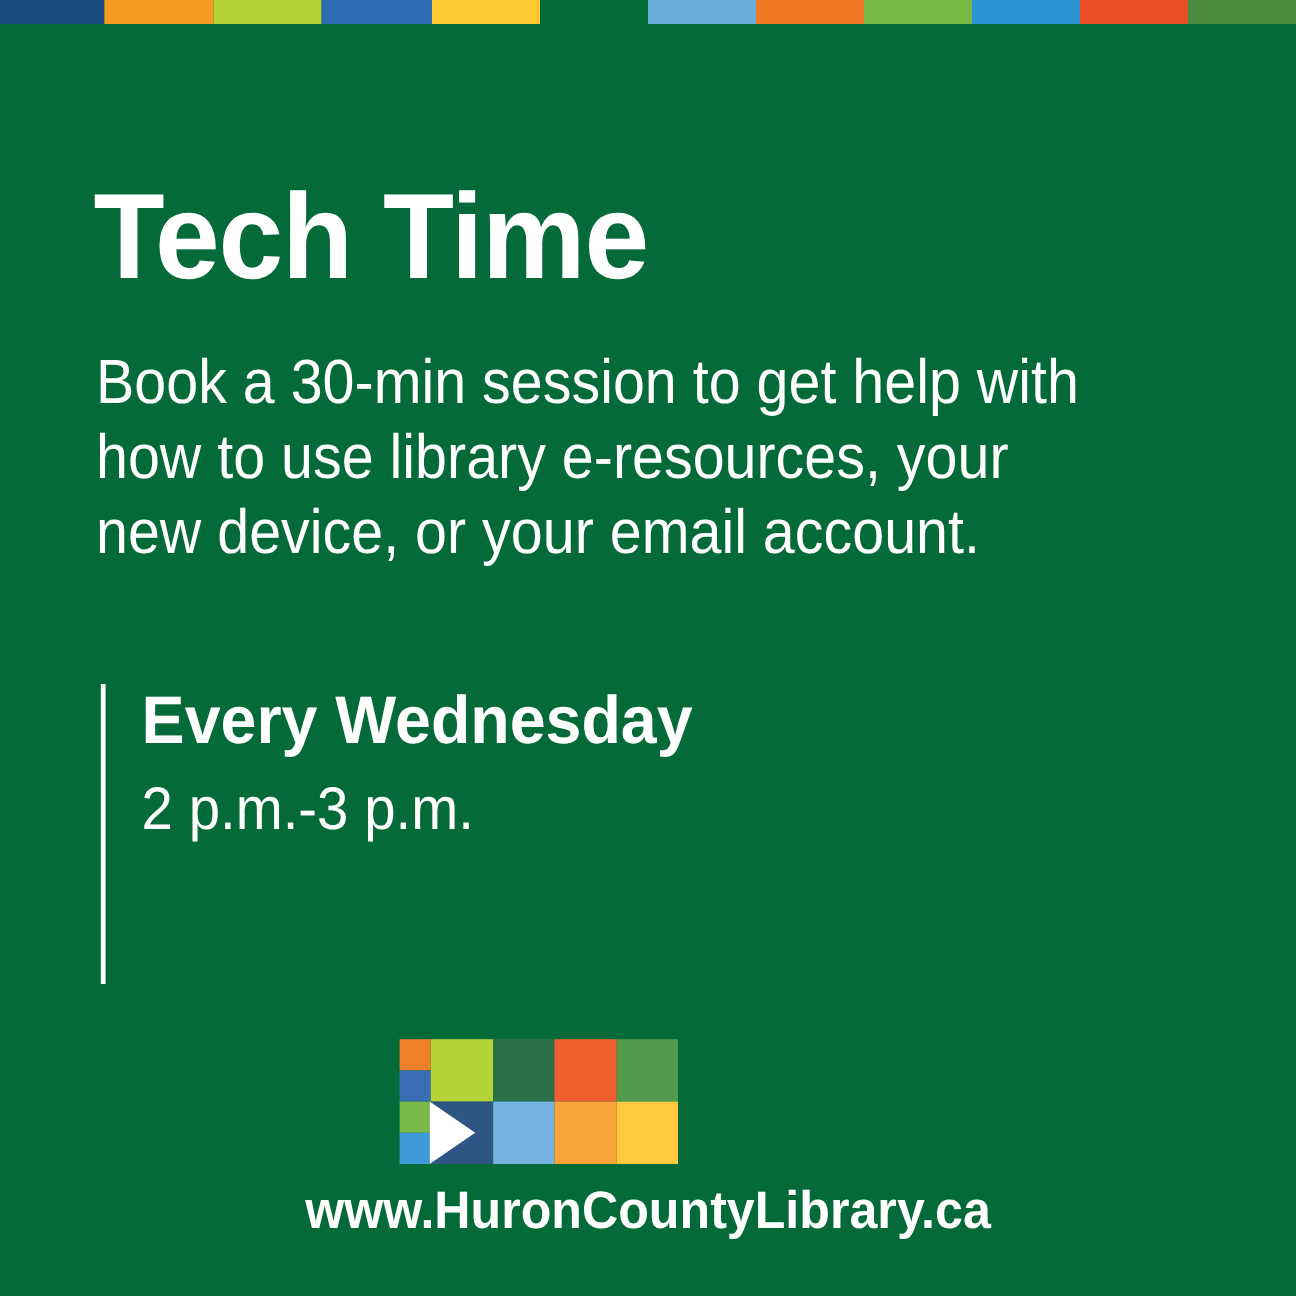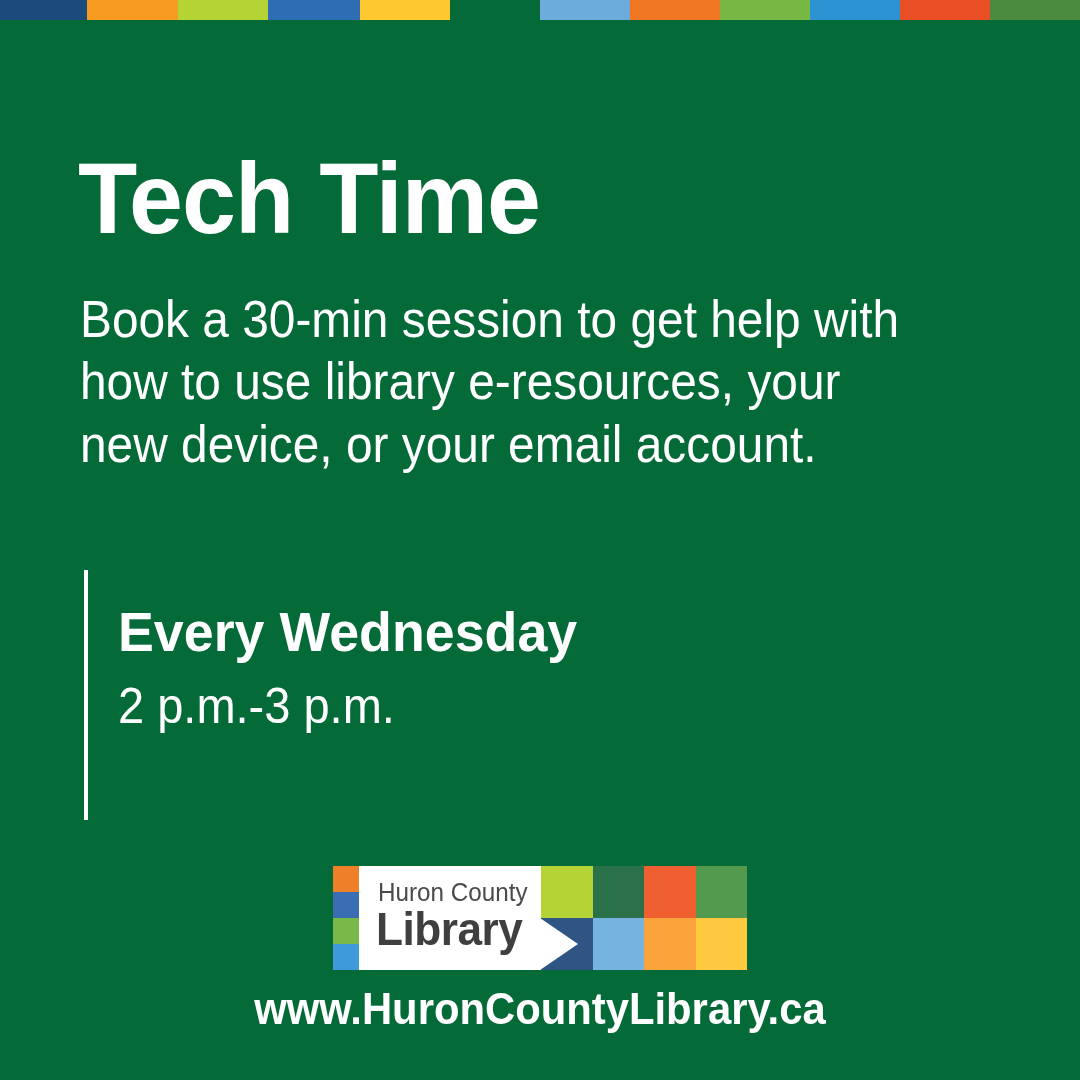--- a/index.html
+++ b/index.html
@@ -59,21 +59,20 @@
   #schedule-rule {
     position:absolute;
     left:0; top:0;
     width:4px; height:250px;
     background:#ffffff;
   }
   #schedule-text {
     position:absolute;
     left:34px; top:-4px;
     width:640px;
-    margin-top:32px;
   }
   #day {
     font-size:56px;
     font-weight:bold;
     color:#ffffff;
     line-height:1.22;
     white-space:nowrap;
     transform:scaleX(0.96);
     transform-origin:left top;
   }
@@ -191,24 +190,20 @@
     </div>
   </div>
 
   <div id="logo">
     <div id="logo-strip">
         <div class="sq" style="background: rgb(240, 127, 42);"></div>
         <div class="sq" style="background: rgb(58, 110, 180);"></div>
         <div class="sq" style="background: rgb(121, 185, 73);"></div>
         <div class="sq" style="background: rgb(62, 154, 217);"></div>
       </div>
-    <div id="logo-wordmark">
-      <div id="logo-line1">Huron County</div>
-      <div id="logo-line2">Library</div>
-    </div>
     <div id="logo-grid">
       <div style="background: rgb(181, 211, 53);"></div>
         <div style="background: rgb(42, 113, 73);"></div>
         <div style="background: rgb(239, 95, 48);"></div>
         <div style="background: rgb(83, 154, 79);"></div>
         <div style="background: rgb(47, 85, 133);"></div>
         <div style="background: rgb(119, 179, 224);"></div>
         <div style="background: rgb(251, 163, 59);"></div>
         <div style="background: rgb(254, 201, 62);"></div>
         <svg id="logo-arrow" viewBox="0 0 38 52">

